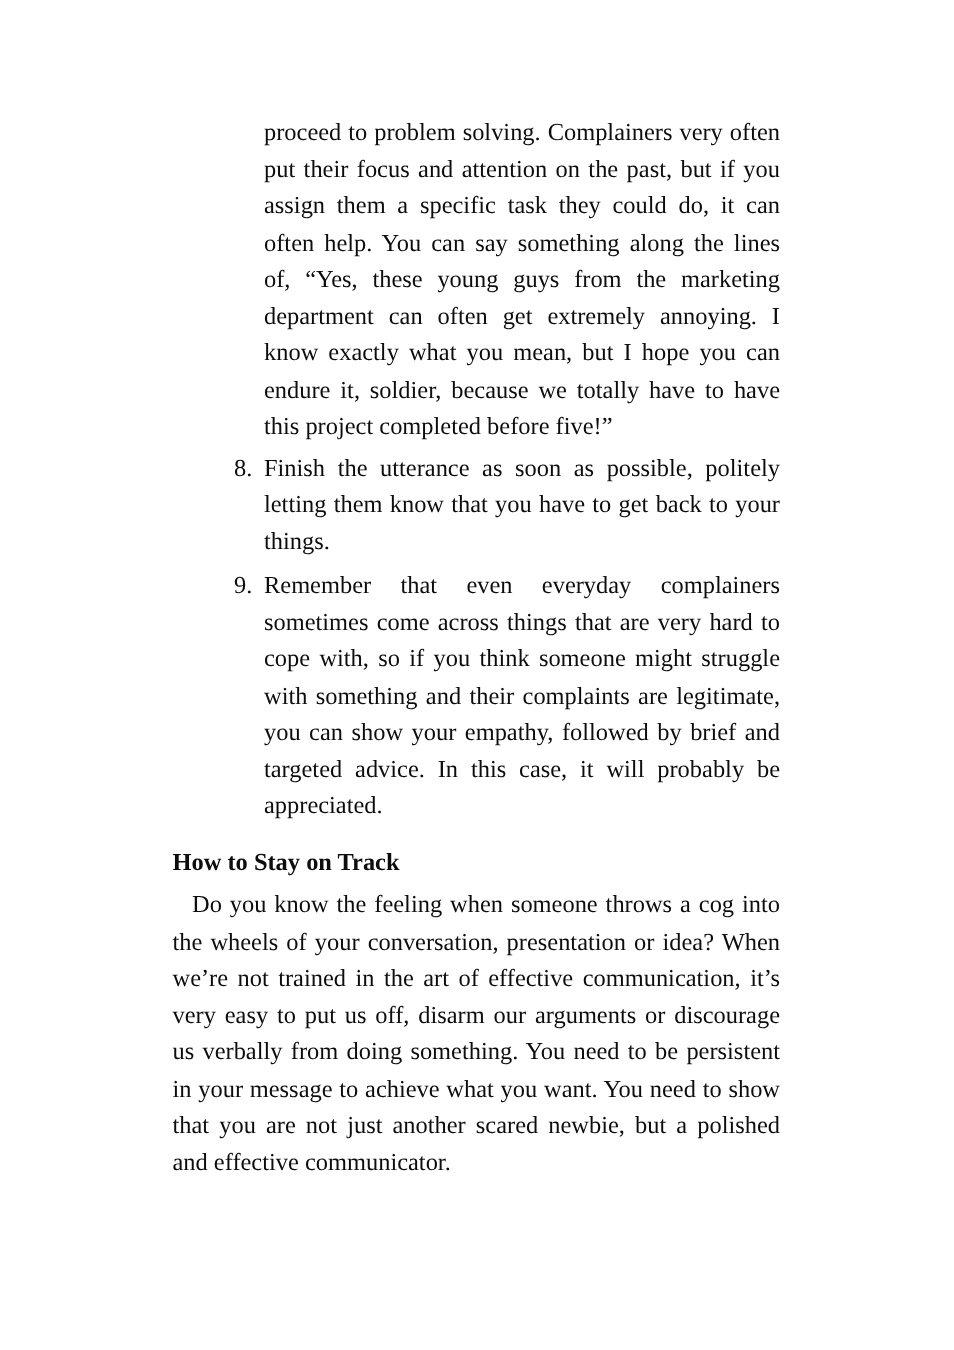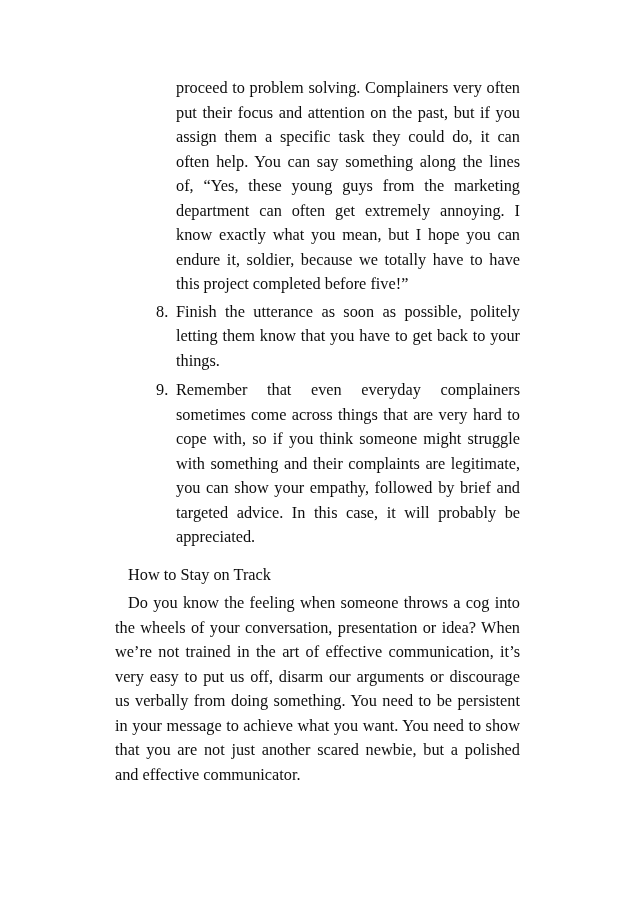--- a/index.html
+++ b/index.html
@@ -40,23 +40,22 @@
   li.list-item + li.list-item {
     margin-top: 5px;
   }
   .list-number {
     position: absolute;
     left: -20px;
     top: 0;
   }
   .section-heading {
     font-size: 16.3px;
-    font-weight: normal;
+    font-weight: bold;
     margin-top: 13px;
-    margin-left: 13px;
     line-height: 24.5px;
   }
   .body-paragraph {
     margin-top: 4px;
     text-indent: 13px;
     text-align: justify;
   }
 </style>
 </head>
 <body>

